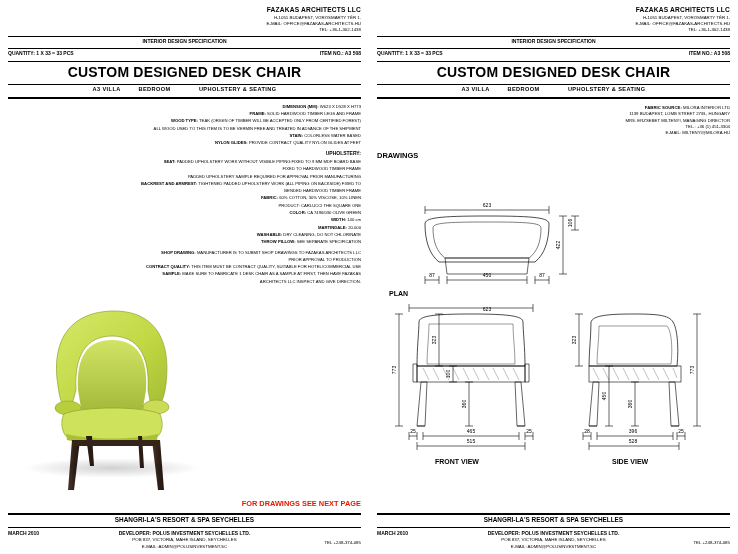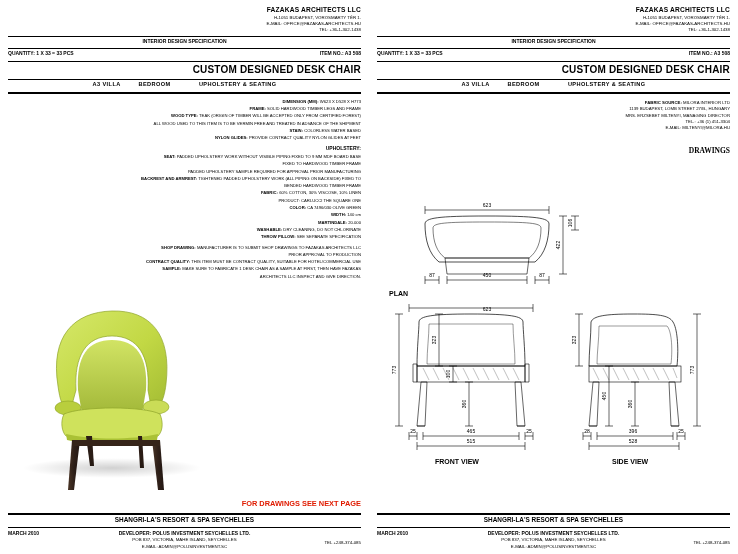--- a/index.html
+++ b/index.html
@@ -30,21 +30,21 @@
   .rule2{ border-top:2px solid #000; }
 
   .band{
     display:flex;justify-content:space-between;align-items:center;
     font-size:5px;font-weight:bold;padding:1.5px 0;
   }
   .centerline{
     text-align:center;font-size:5px;font-weight:bold;padding:1px 0;
   }
   .title{
-    text-align:right;font-size:10px;font-weight:bold;letter-spacing:.2px;
+    text-align:center;font-size:14px;font-weight:bold;letter-spacing:.2px;
     padding:2px 0 1px 0;
   }
   .subtitle{
     text-align:center;font-size:5.6px;font-weight:bold;letter-spacing:2px;
     padding:1px 0 2px 0;
   }
   .subtitle span{ letter-spacing:.4px; }
 
   
   .spec{ text-align:right; line-height:1.5; font-size:4.2px; margin-top:5px;}
@@ -79,21 +79,21 @@
   }
   .footer .dev{ text-align:center;flex:1;line-height:1.45;}
   .footer .dev .d1{font-weight:bold;font-size:5px;}
   .footer .date{ font-weight:bold;font-size:5px;padding-top:0px;width:60px;}
   .footer .spacer{width:60px;}
 
   
   .supplier{ text-align:right;font-size:4.3px;line-height:1.5;margin-top:6px;}
   .supplier .t{font-weight:bold;}
   .drawings-lbl{
-    text-align:right;font-weight:bold;font-size:7.5px;margin-top:14px;font-family:Liberation Serif, serif;
+    font-weight:bold;font-size:7.5px;margin-top:14px;
   }
   .dwg-area{ position:absolute;left:8px;right:8px;top:196px;height:290px;}
 
   svg text{ font-family:"Liberation Sans", sans-serif; }
 </style>
 </head>
 <body>
 
 <div class="sheet left">
 

